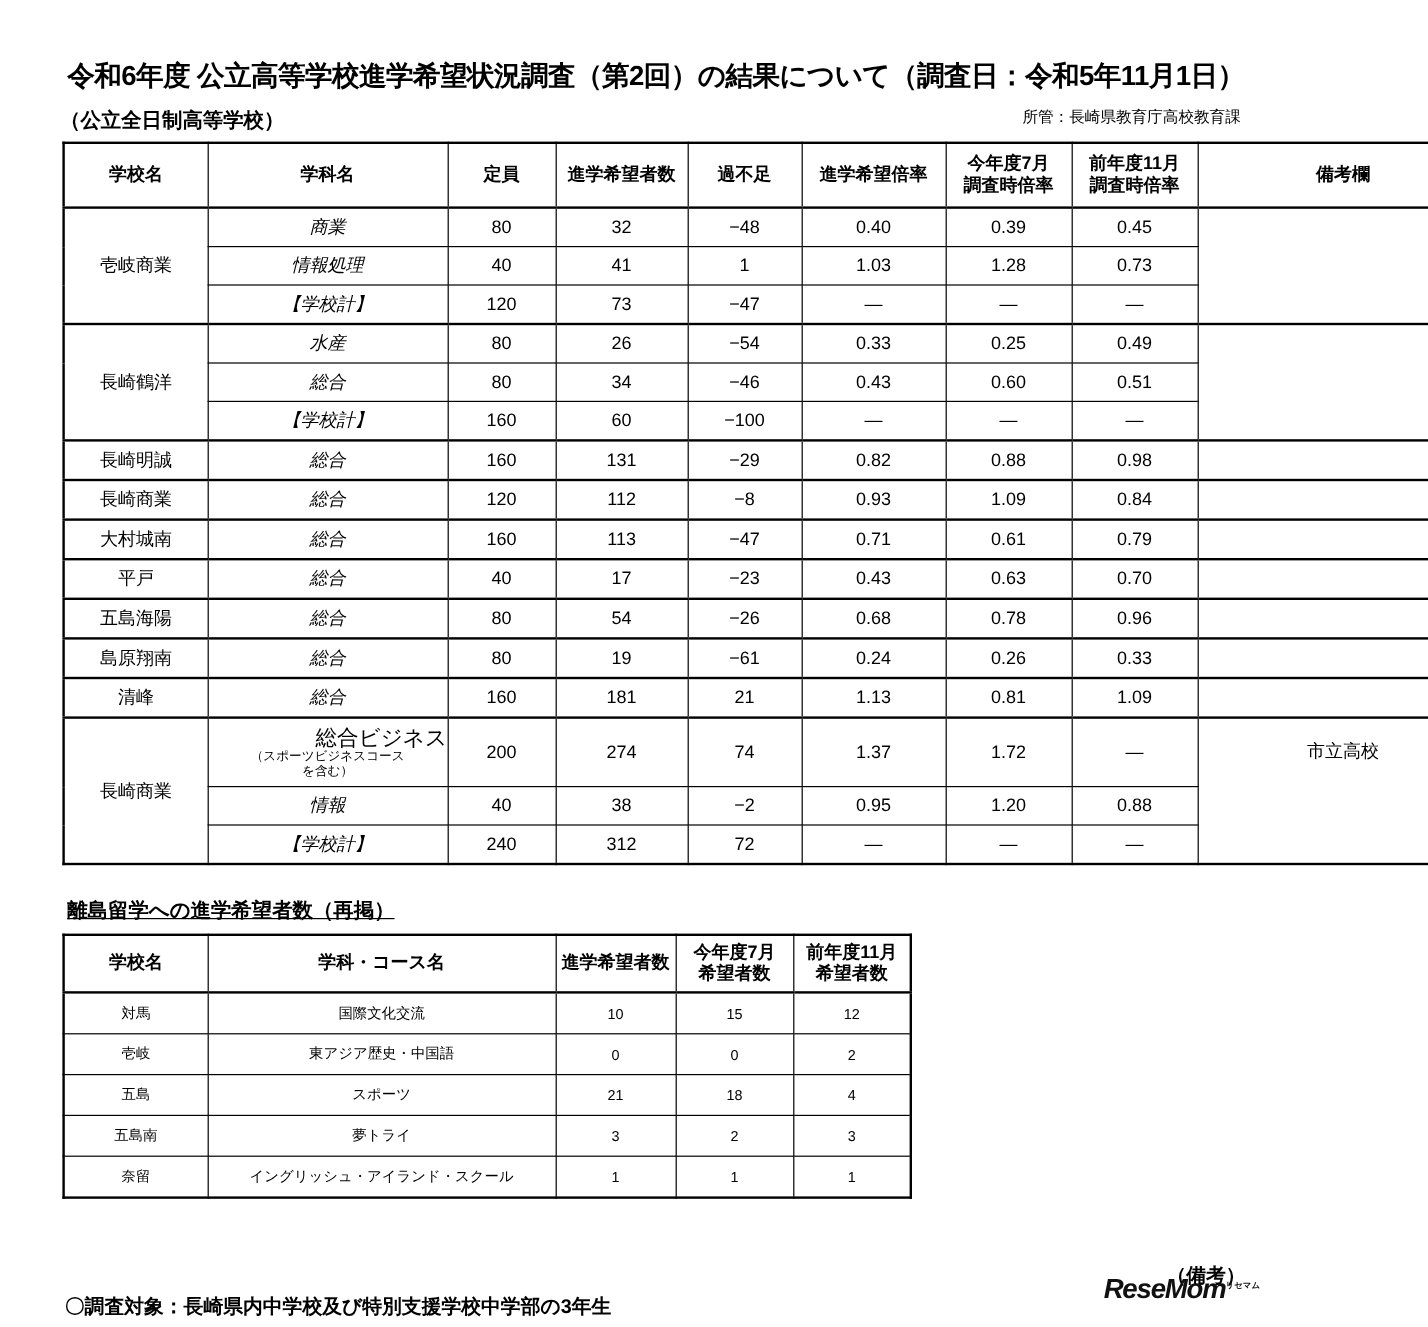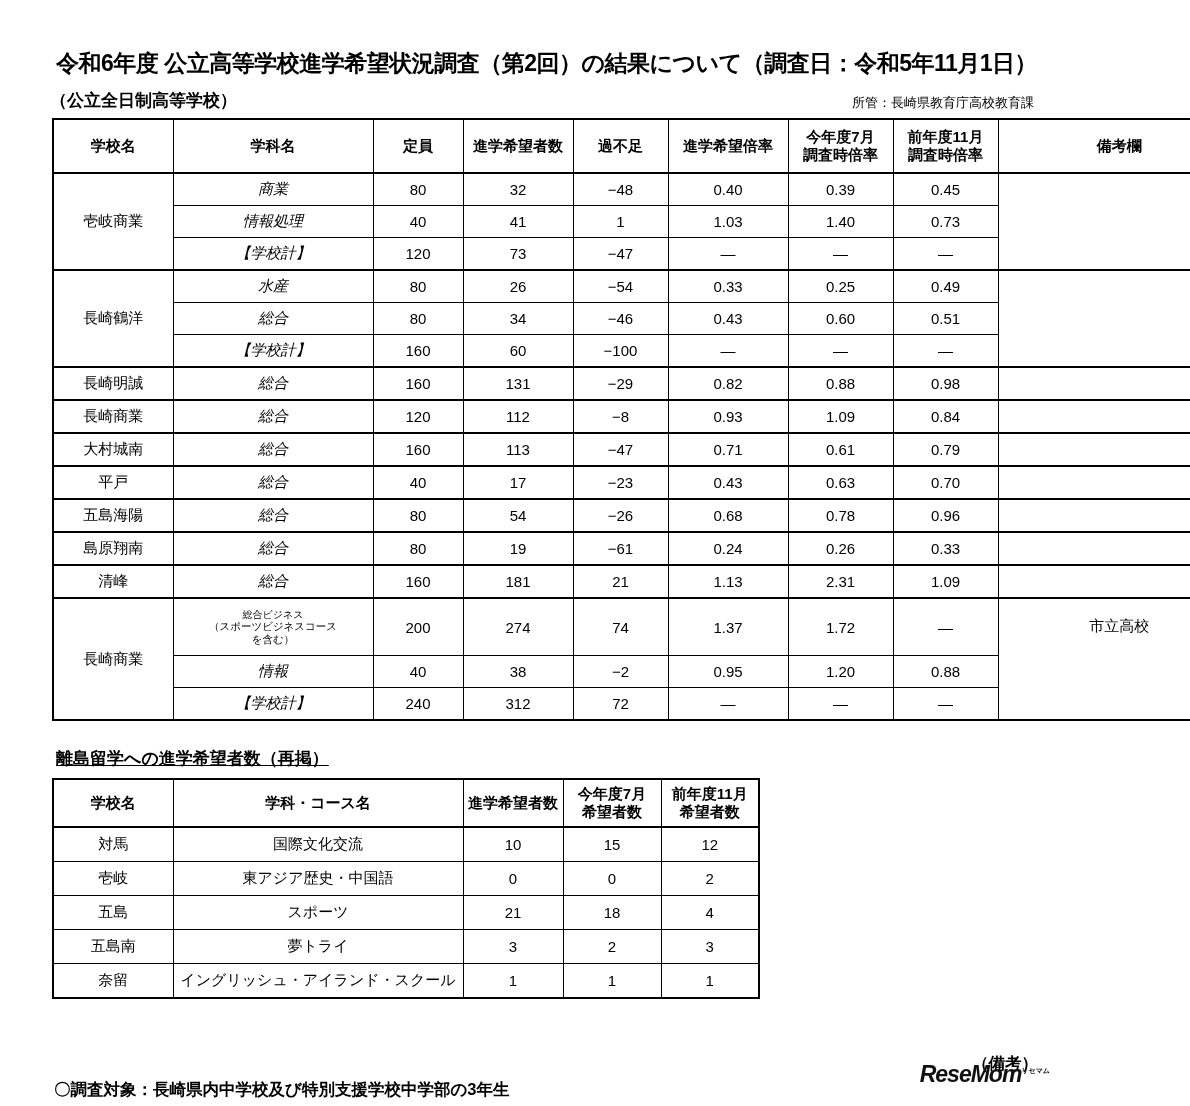--- a/index.html
+++ b/index.html
@@ -25,21 +25,21 @@
   .doc-title {
     font-size: 23px;
     font-weight: bold;
     letter-spacing: -0.5px;
     white-space: nowrap;
     margin: 0 0 10px 6px;
   }
   .subhead-row {
     display: flex;
     justify-content: space-between;
-    align-items: flex-end;
+    align-items: flex-start;
     margin: 0 4px 6px 0;
   }
   .subhead-left {
     font-size: 17px;
     font-weight: bold;
   }
   .subhead-right {
     font-size: 13px;
     font-weight: normal;
   }
@@ -81,40 +81,40 @@
     line-height: 1.25;
   }
   .hdr-mid {
     font-size: 13.5px;
   }
   table.main tbody td {
     height: 31px;
   }
   table.sub tbody td {
     height: 33px;
-    font-size: 15px;
+    font-size: 12px;
   }
   .thick-top {
     border-top: 2.5px solid #000 !important;
   }
   .name-cell {
     font-size: 16px;
   }
   .dept-cell {
     font-size: 16px;
     font-style: italic;
   }
   .num {
     font-size: 15.5px;
   }
   .dept-multiline {
     line-height: 1.15;
     padding: 2px 0;
   }
-  .dept-multiline .l1 { font-size: 10px; }
+  .dept-multiline .l1 { font-size: 18px; text-align: right; }
   .dept-multiline .l2 { font-size: 10.5px; font-family: Liberation Mono, monospace; }
   .dept-multiline .l3 { font-size: 10.5px; }
   .remark-cell {
     font-size: 16px;
     text-align: left;
     padding-left: 12px;
   }
   .section2-title {
     font-size: 17px;
     font-weight: bold;
@@ -203,21 +203,21 @@
         <td class="num thick-top">0.39</td>
         <td class="num thick-top">0.45</td>
         <td class="remark-cell thick-top" rowspan="3"></td>
       </tr>
       <tr>
         <td class="dept-cell">情報処理</td>
         <td class="num">40</td>
         <td class="num">41</td>
         <td class="num">1</td>
         <td class="num">1.03</td>
-        <td class="num">1.40</td>
+        <td class="num">1.28</td>
         <td class="num">0.73</td>
       </tr>
       <tr>
         <td class="dept-cell">【学校計】</td>
         <td class="num">120</td>
         <td class="num">73</td>
         <td class="num">−47</td>
         <td class="num">—</td>
         <td class="num">—</td>
         <td class="num">—</td>
@@ -325,21 +325,21 @@
         <td class="remark-cell thick-top"></td>
       </tr>
 
       <tr>
         <td class="name-cell thick-top">清峰</td>
         <td class="dept-cell thick-top">総合</td>
         <td class="num thick-top">160</td>
         <td class="num thick-top">181</td>
         <td class="num thick-top">21</td>
         <td class="num thick-top">1.13</td>
-        <td class="num thick-top">2.31</td>
+        <td class="num thick-top">0.81</td>
         <td class="num thick-top">1.09</td>
         <td class="remark-cell thick-top"></td>
       </tr>
 
       <tr>
         <td class="name-cell thick-top" rowspan="3">長崎商業</td>
         <td class="dept-multiline thick-top" style="height:56px;">
           <div class="l1">総合ビジネス</div>
           <div class="l2">（スポーツビジネスコース</div>
           <div class="l3">を含む）</div>

